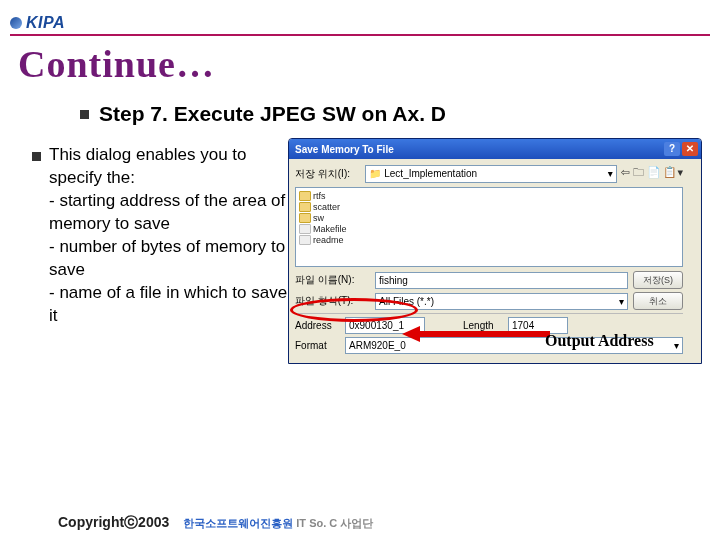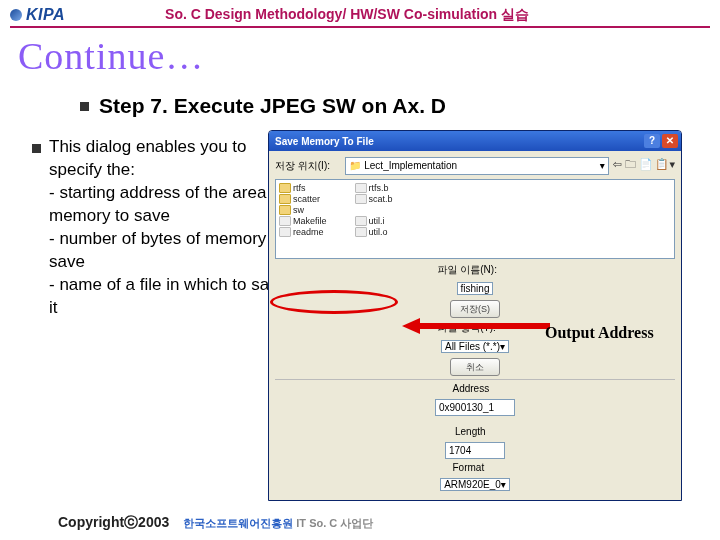--- a/index.html
+++ b/index.html
@@ -7,21 +7,21 @@
     width: 720px;
     height: 540px;
     background: #fff;
     font-family: Arial, "Malgun Gothic", sans-serif;
     position: relative;
     overflow: hidden;
   }
   .header-row {
     display: flex;
     align-items: center;
-    padding: 6px 10px 0 10px;
+    padding: 14px 10px 0 10px;
   }
   .logo {
     display: flex;
     align-items: center;
     gap: 4px;
     margin-right: 20px;
   }
   .logo-dot {
     width: 12px; height: 12px;
     background: linear-gradient(135deg,#1a4a9a,#7aa8e8);
@@ -41,23 +41,23 @@
     margin-left: 80px;
   }
   .header-hr {
     margin: 2px 10px 0 10px;
     border: none;
     border-top: 2px solid #b0125a;
   }
   .slide-title {
     font-family: Georgia, "Times New Roman", serif;
     font-size: 38px;
-    color: #8b5cf6;
+    color: #701a75;
     margin: 6px 0 14px 18px;
-    font-weight: 400;
+    font-weight: 700;
     letter-spacing: 1px;
   }
   .bullets-outer {
     margin-left: 80px;
     margin-right: 30px;
   }
   .b1 {
     display: flex;
     align-items: flex-start;
     gap: 10px;
@@ -103,21 +103,21 @@
     line-height: 1.35;
   }
   .left-block .sq {
     width: 9px; height: 9px;
     background: #333;
     margin-top: 8px;
     flex-shrink: 0;
   }
   .dialog {
     position: absolute;
-    left: 268px;
+    left: 288px;
     top: -6px;
     width: 414px;
   }
   .dlg-box {
     border: 1px solid #0a246a;
     background: #ece9d8;
     font-size: 10px;
     border-radius: 4px 4px 0 0;
     overflow: hidden;
   }
@@ -141,21 +141,21 @@
     background: #d84a2a;
     display: flex;
     align-items: center;
     justify-content: center;
     color: #fff;
     font-size: 10px;
     line-height: 1;
     border-radius: 2px;
   }
   .tb.help { background: #4c7fe0; }
-  .dlg-body { padding: 5px 6px 6px 6px; }
+  .dlg-body { padding: 5px 18px 6px 6px; }
   .nav-row {
     display: flex;
     align-items: center;
     gap: 4px;
     margin-bottom: 4px;
   }
   .nav-field {
     height: 18px;
     background: #fff;
     border: 1px solid #7f9db9;
@@ -177,21 +177,20 @@
   }
   .file-col { display: flex; flex-direction: column; gap: 1px; }
   .fitem { display: flex; align-items: center; gap: 2px; font-size: 9px; color: #222; }
   .fico { width:12px; height:10px; background:#f2d47a; border:1px solid #c9a62a; border-radius:1px; }
   .fico.file { background:#eee; border-color:#bbb; }
   .form-row {
     display: flex;
     align-items: center;
     margin-bottom: 3px;
     gap: 5px;
-    flex-direction: column;
   }
   .form-row .lbl { width: 75px; font-size: 10px; }
   .inp {
     height: 17px;
     background: #fff;
     border: 1px solid #7f9db9;
     font-size: 10px;
     padding: 0 3px;
     display: flex;
     align-items: center;
@@ -247,21 +246,20 @@
   .footer-brand .grey { color:#888; }
 </style>
 </head>
 <body>
 
 <div class="header-row">
   <div class="logo">
     <span class="logo-dot"></span>
     <span class="logo-text">KIPA</span>
   </div>
-  <div class="header-title">So. C Design Methodology/ HW/SW Co-simulation 실습</div>
 </div>
 <hr class="header-hr">
 
 <div class="slide-title">Continue…</div>
 
 <div class="bullets-outer">
   <div class="b1">
       <span class="sq"></span>
     <span>Step 7. Execute JPEG SW on Ax. D</span>
     </div>
@@ -308,42 +306,20 @@
                 <span class="fico"></span>
                 <span>sw</span>
               </div>
             <div class="fitem">
                 <span class="fico file"></span>
                 <span>Makefile</span>
               </div>
             <div class="fitem">
                 <span class="fico file"></span>
                 <span>readme</span>
-              </div>
-          </div>
-          <div class="file-col">
-            <div class="fitem">
-                <span class="fico file"></span>
-                <span>rtfs.b</span>
-              </div>
-            <div class="fitem">
-                <span class="fico file"></span>
-                <span>scat.b</span>
-              </div>
-            <div class="fitem" style="visibility:hidden">
-                <span class="fico file"></span>
-                <span></span>
-              </div>
-            <div class="fitem">
-                <span class="fico file"></span>
-                <span>util.i</span>
-              </div>
-            <div class="fitem">
-                <span class="fico file"></span>
-                <span>util.o</span>
               </div>
           </div>
         </div>
         <div class="form-row">
           <span class="lbl">파일 이름(N):</span>
           <span class="inp" style="flex:1">
               <span>fishing</span>
             </span>
           <span class="btn">저장(S)</span>
         </div>

